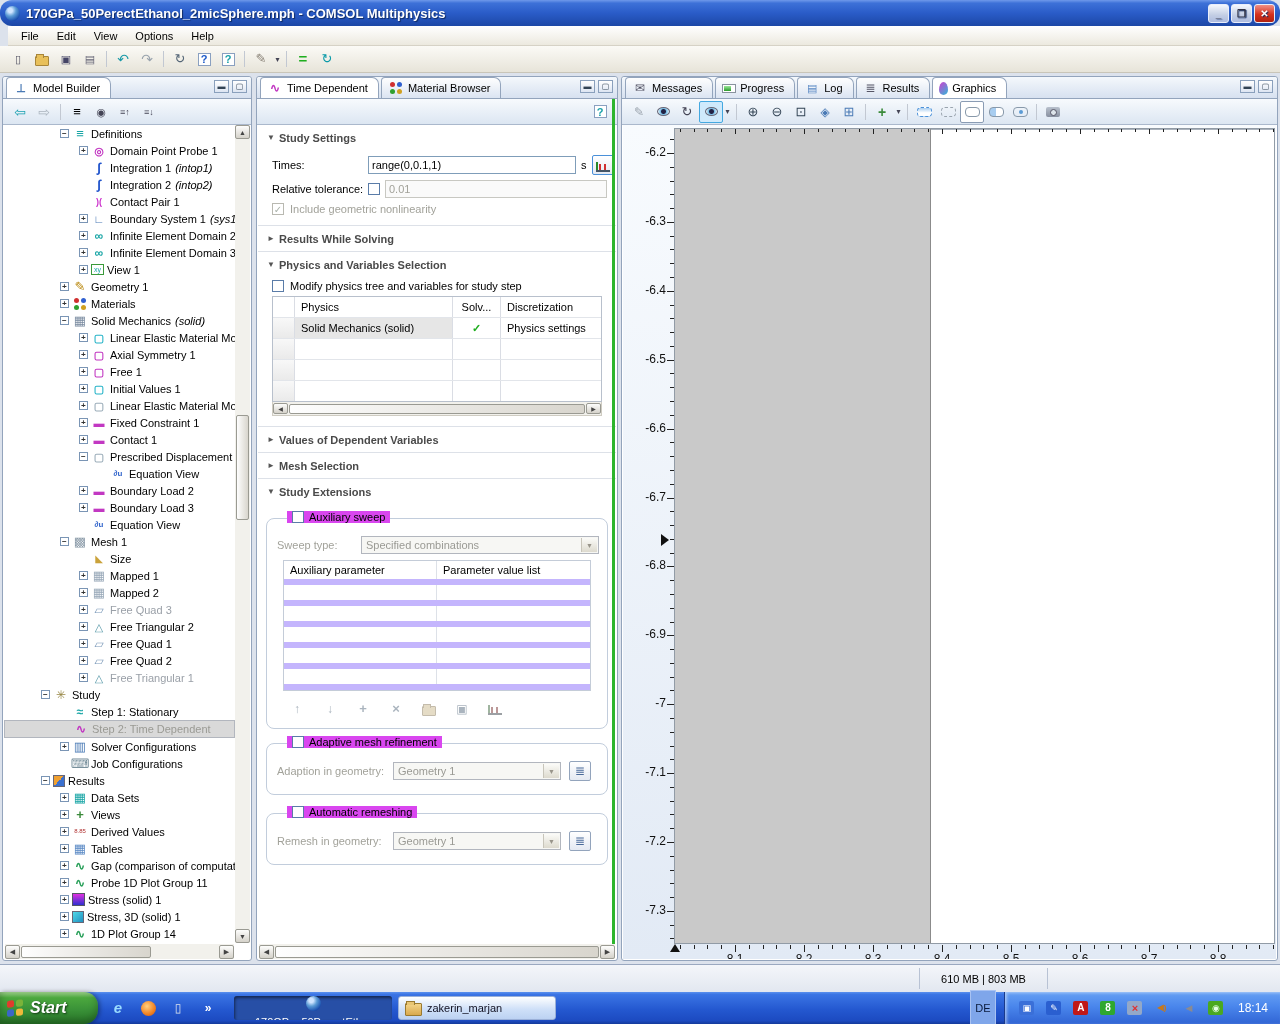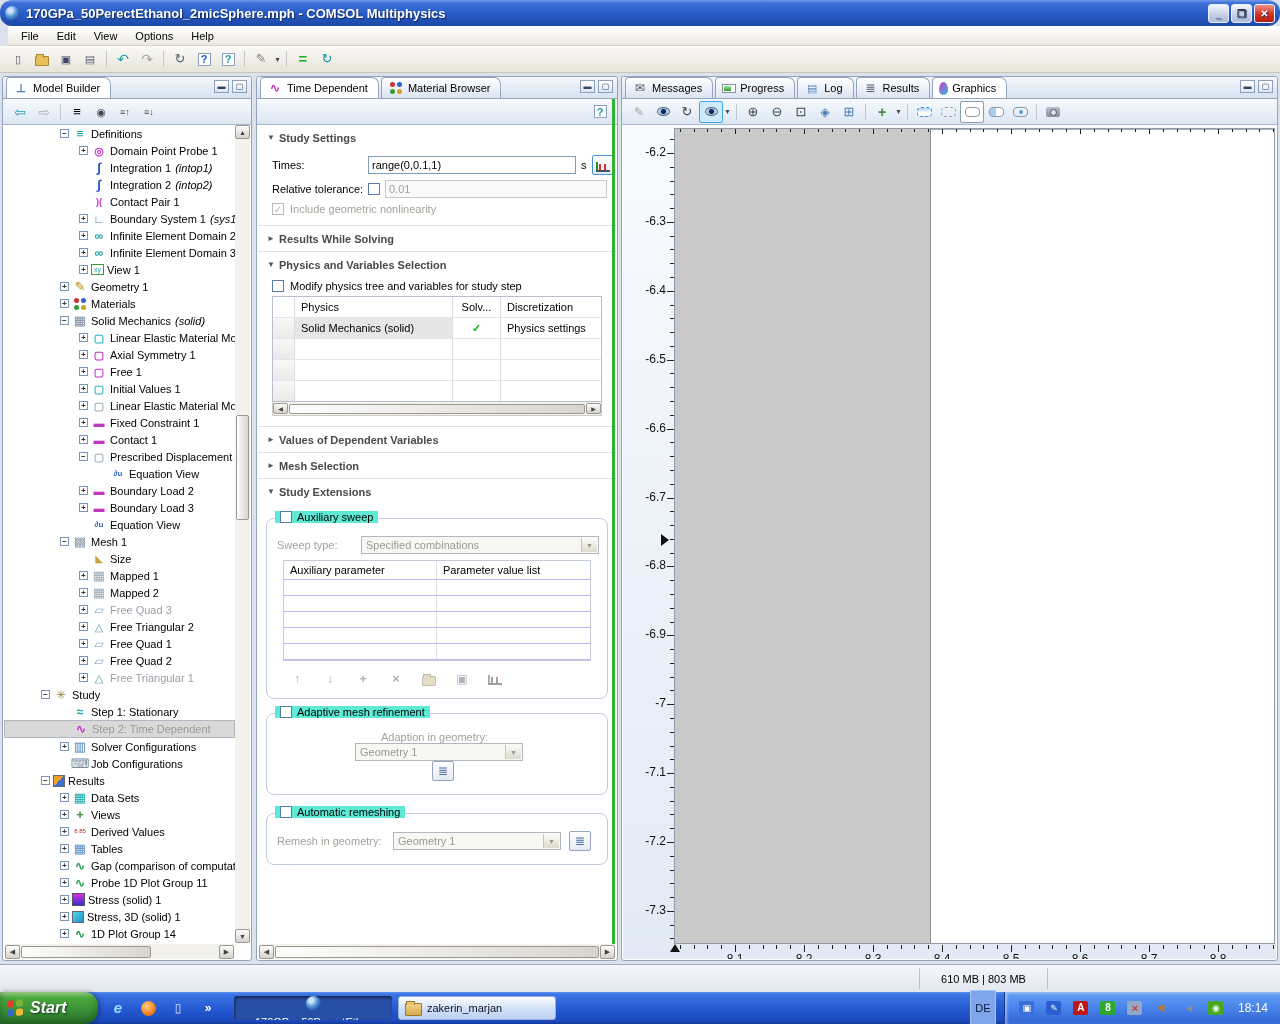--- a/index.html
+++ b/index.html
@@ -53,38 +53,38 @@
   .inp.dis{border-color:#c8c8c2;color:#a2a29a;}
   .cb{width:12px;height:12px;border:1px solid #5a7ca8;background:#fff;flex:none;box-sizing:border-box;display:flex;align-items:center;justify-content:center;font-size:10px;color:#3a7a3a;}
   .cb.dis{border-color:#b9b9b1;color:#a8b0a8;}
   .cb.checked:before{content:"✓";}
   .dis-label{color:#a2a29a;}
   .sel{height:18px;border:1px solid #b2b6be;background:#f7f7f4;color:#9a9a94;display:flex;align-items:center;padding-left:4px;box-sizing:border-box;position:relative;}
   .sel .selarr{position:absolute;right:1px;top:1px;bottom:1px;width:15px;background:linear-gradient(#fbfbf8,#dddace);border-left:1px solid #c8c5ba;display:flex;align-items:center;justify-content:center;font-size:7px;color:#98948a;}
   .sqbtn{width:22px;height:20px;border:1px solid #93a4bc;background:linear-gradient(#ffffff,#e4e9f2);border-radius:2px;display:flex;align-items:center;justify-content:center;box-sizing:border-box;flex:none;}
   .sqbtn.focus{border-color:#4a90d9;}
   .gbox{border:1px solid #c2cddc;border-radius:8px;margin:14px 8px 0 8px;position:relative;padding:12px 6px 8px 6px;}
-  .gleg{position:absolute;top:-8px;left:8px;background:#5eead4;padding:0 5px;display:flex;align-items:center;gap:5px;justify-content:center;}
+  .gleg{position:absolute;top:-8px;left:20px;background:#d946ef;padding:0 5px;display:flex;align-items:center;gap:5px;justify-content:center;}
   
   .ptable{margin:4px 14px 0 14px;border:1px solid #b8c0cc;}
   .ptr{display:flex;height:20px;border-bottom:1px solid #e2e5ea;align-items:center;}
   .ptr:last-child{border-bottom:none;}
   .pc{border-right:1px solid #dadde4;height:100%;display:flex;align-items:center;box-sizing:border-box;overflow:hidden;}
   .pc0{width:22px;background:linear-gradient(#f8f8f8,#eaeaea);}
   .pc1{width:158px;padding-left:6px;}
   .pc2{width:48px;justify-content:center;}
   .pc3{flex:1;padding-left:6px;border-right:none;}
   .ptr.hdr .pc{background:#fff;}
   .ptr.row1 .pc1{background:#e6e6e6;}
   .checkmark{color:#1fae1f;font-weight:bold;}
   .minihsb{margin:0 14px;height:13px;display:flex;align-items:center;background:#f2f1ec;border:1px solid #cfccc2;border-top:none;}
   .minibtn{width:15px;height:11px;background:linear-gradient(#fdfdfc,#d5d2ca);border:1px solid #9a9a92;border-radius:2px;display:flex;align-items:center;justify-content:center;font-size:6px;color:#444;box-sizing:border-box;flex:none;}
   
   .atable{margin:6px 10px 0 10px;border:1px solid #c4ccd8;}
-  .atr{display:flex;height:15px;border-bottom:1px solid #c4b5fd;align-items:center;}
+  .atr{display:flex;height:15px;border-bottom:6px solid #c4b5fd;align-items:center;}
   .atr.hdr{height:18px;}
   .ac{width:50%;padding-left:6px;border-right:1px solid #dde1e8;height:100%;display:flex;align-items:center;box-sizing:border-box;}
   .ac:last-child{border-right:none;}
   .auxbar{display:flex;align-items:center;gap:9px;margin:7px 0 0 12px;}
   .greenline{position:absolute;right:2px;top:22px;bottom:16px;width:3px;background:#2db52d;}
   
   .gfx-area{position:absolute;left:1px;right:1px;top:48px;bottom:1px;background:linear-gradient(180deg,#f8fbfe,#e2eaf5);overflow:hidden;}
   .gcanvas{position:absolute;left:51px;top:3px;width:599px;height:814px;background:#fff;border:1px solid #919ba6;box-shadow:inset 1px 1px 0 #aab2bc;}
   .grayreg{position:absolute;left:0;top:0;width:255px;height:100%;background:#c9c9c9;}
   .gdiv{position:absolute;left:255px;top:0;width:1px;height:100%;background:#8b8b8b;}
@@ -679,21 +679,21 @@
               <span class="gi icon-range dim"></span>
             </span>
           </div>
       </div>
 
       <div class="gbox">
         <div class="gleg">
           <span class="cb"></span>
           <span>Adaptive mesh refinement</span>
         </div>
-        <div class="frow" style="padding-left:4px;flex-direction:column;">
+        <div class="frow" style="padding-left:4px;">
           <span class="flabel dis-label" style="width:116px;">Adaption in geometry:</span>
           <div class="sel" style="width:168px;">
             <span>Geometry 1</span>
             <span class="selarr">▼</span>
           </div>
           <span class="sqbtn" style="margin-left:8px;">
               <span class="gi" style="color: rgb(74, 106, 154); font-size: 12px;">≣</span>
             </span>
         </div>
       </div>

